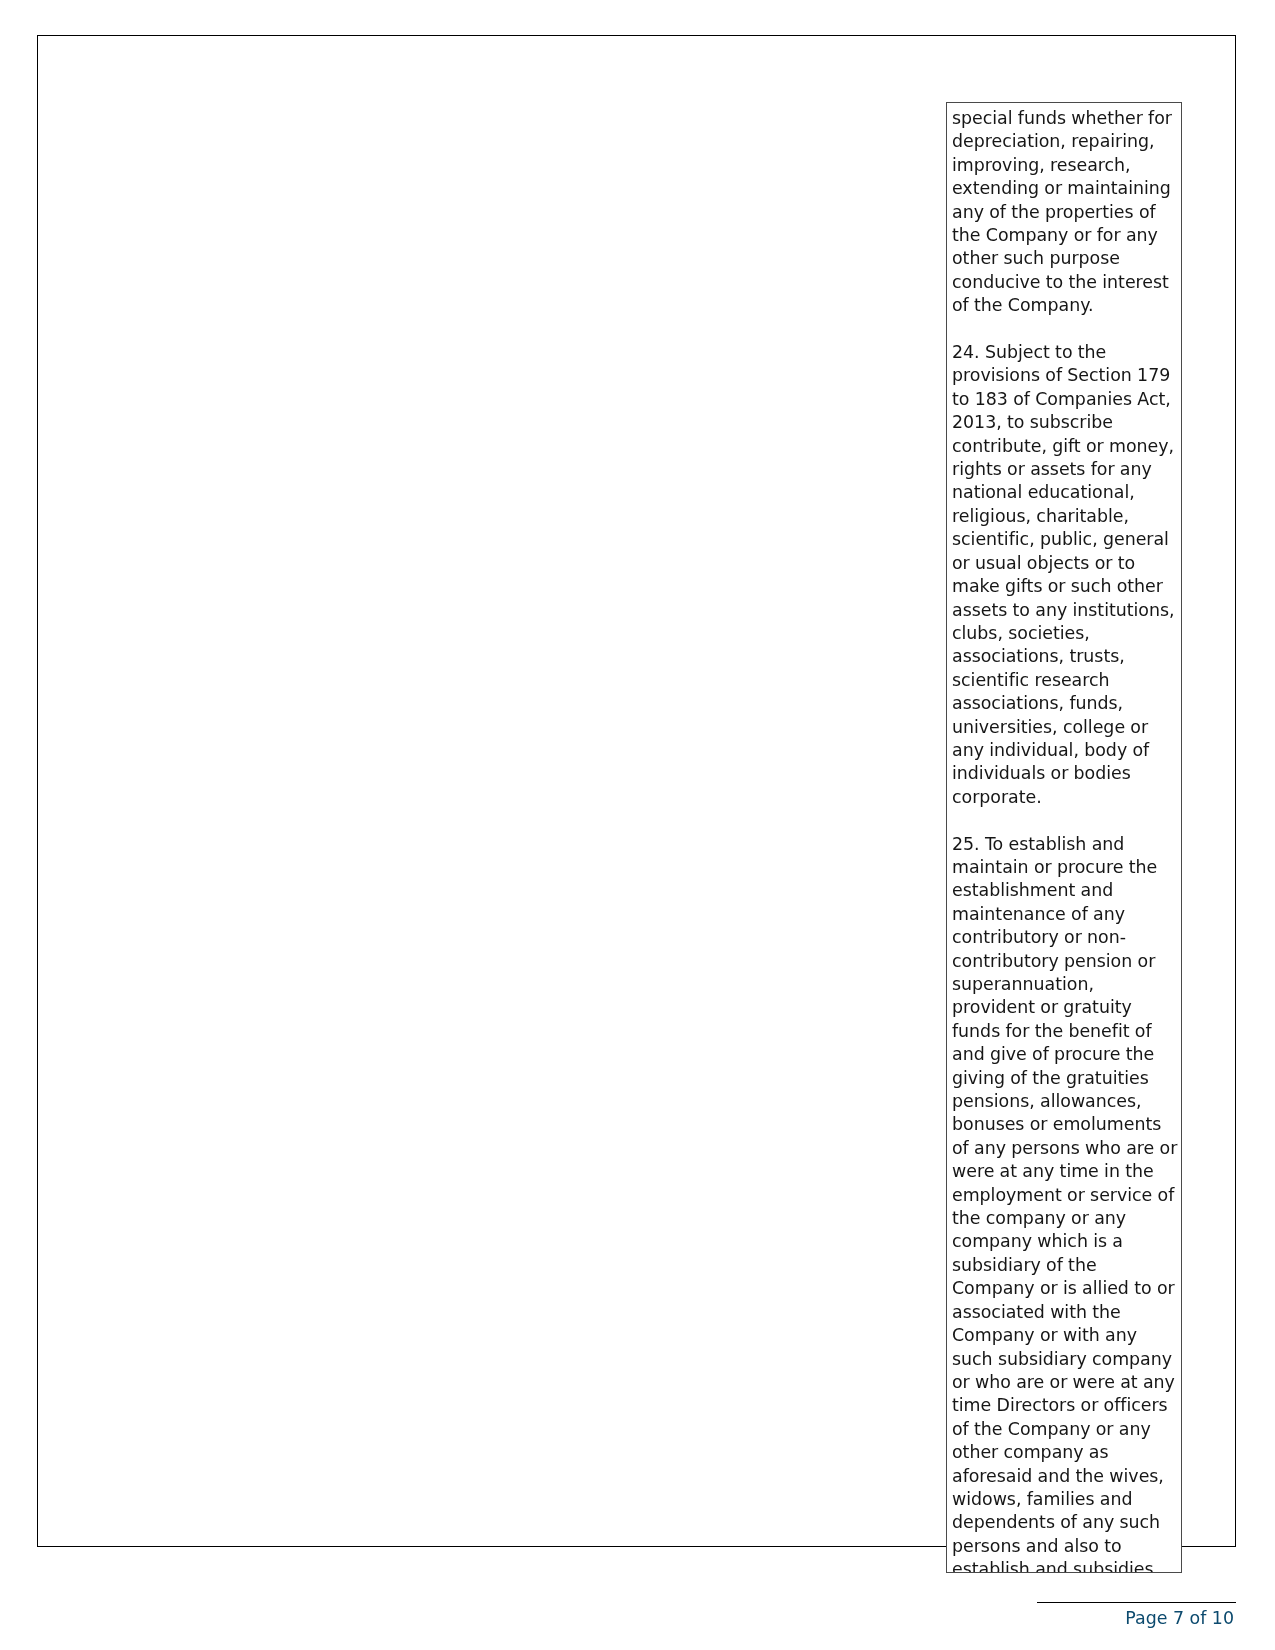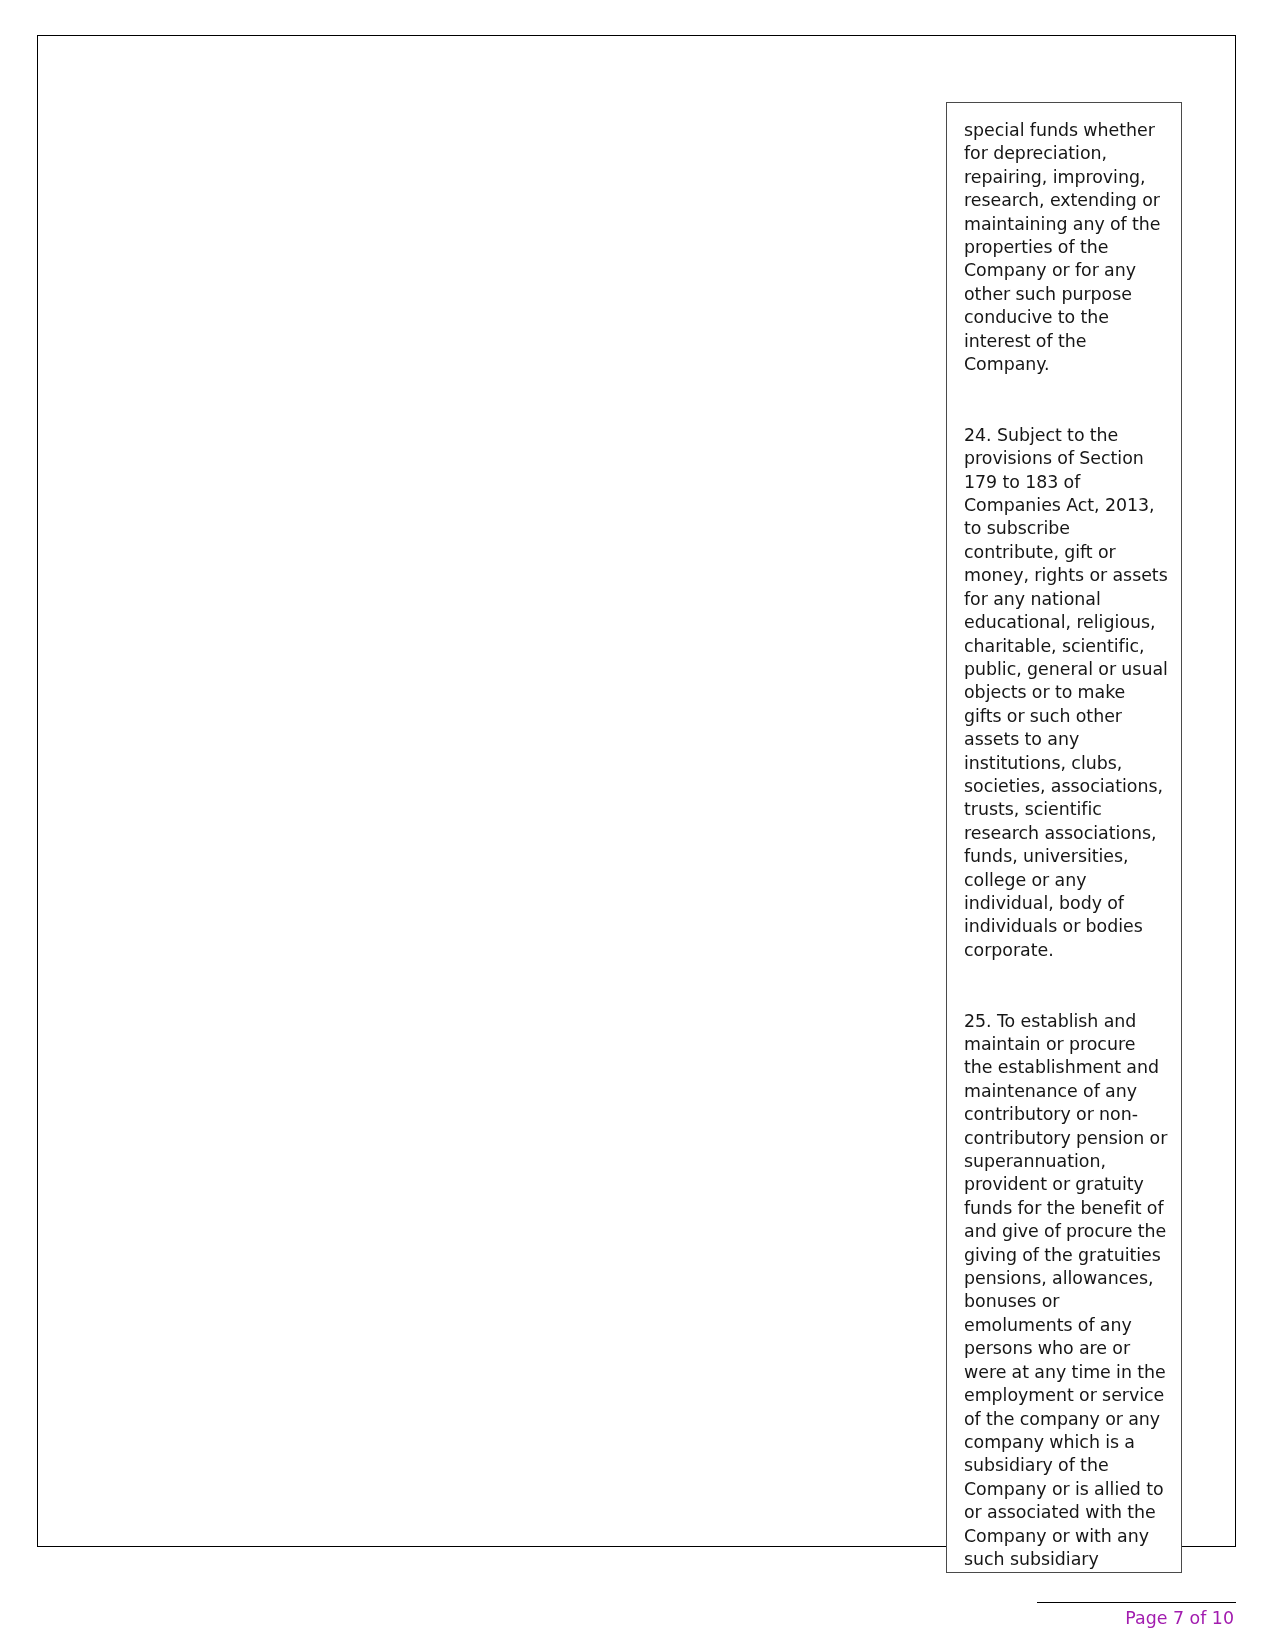--- a/index.html
+++ b/index.html
@@ -47,21 +47,21 @@
     box-sizing: border-box;
     background: #ffffff;
     padding: 4px 1px 4px 5px;
     overflow: hidden;
   }
 
   .clause-para {
     font-size: 17.4px;
     line-height: 23.4px;
     color: #161616;
-    margin: 12px;
+    margin: 0;
     text-align: left;
     white-space: pre-wrap;
     letter-spacing: -0.02px;
     word-spacing: -0.2px;
   }
   .clause-gap {
     height: 23.4px;
   }
 
   
@@ -74,21 +74,21 @@
     border-top: 1.4px solid #000000;
   }
   #footer-page-number {
     position: absolute;
     left: 1037px;
     top: 1606px;
     width: 199px;
     text-align: right;
     font-size: 17.4px;
     line-height: 24px;
-    color: #a21caf;
+    color: #0c4a6e;
     padding-right: 2px;
     box-sizing: border-box;
   }
 </style>
 </head>
 <body>
 
 <div id="page-frame">
 
   <div id="left-column"></div>

